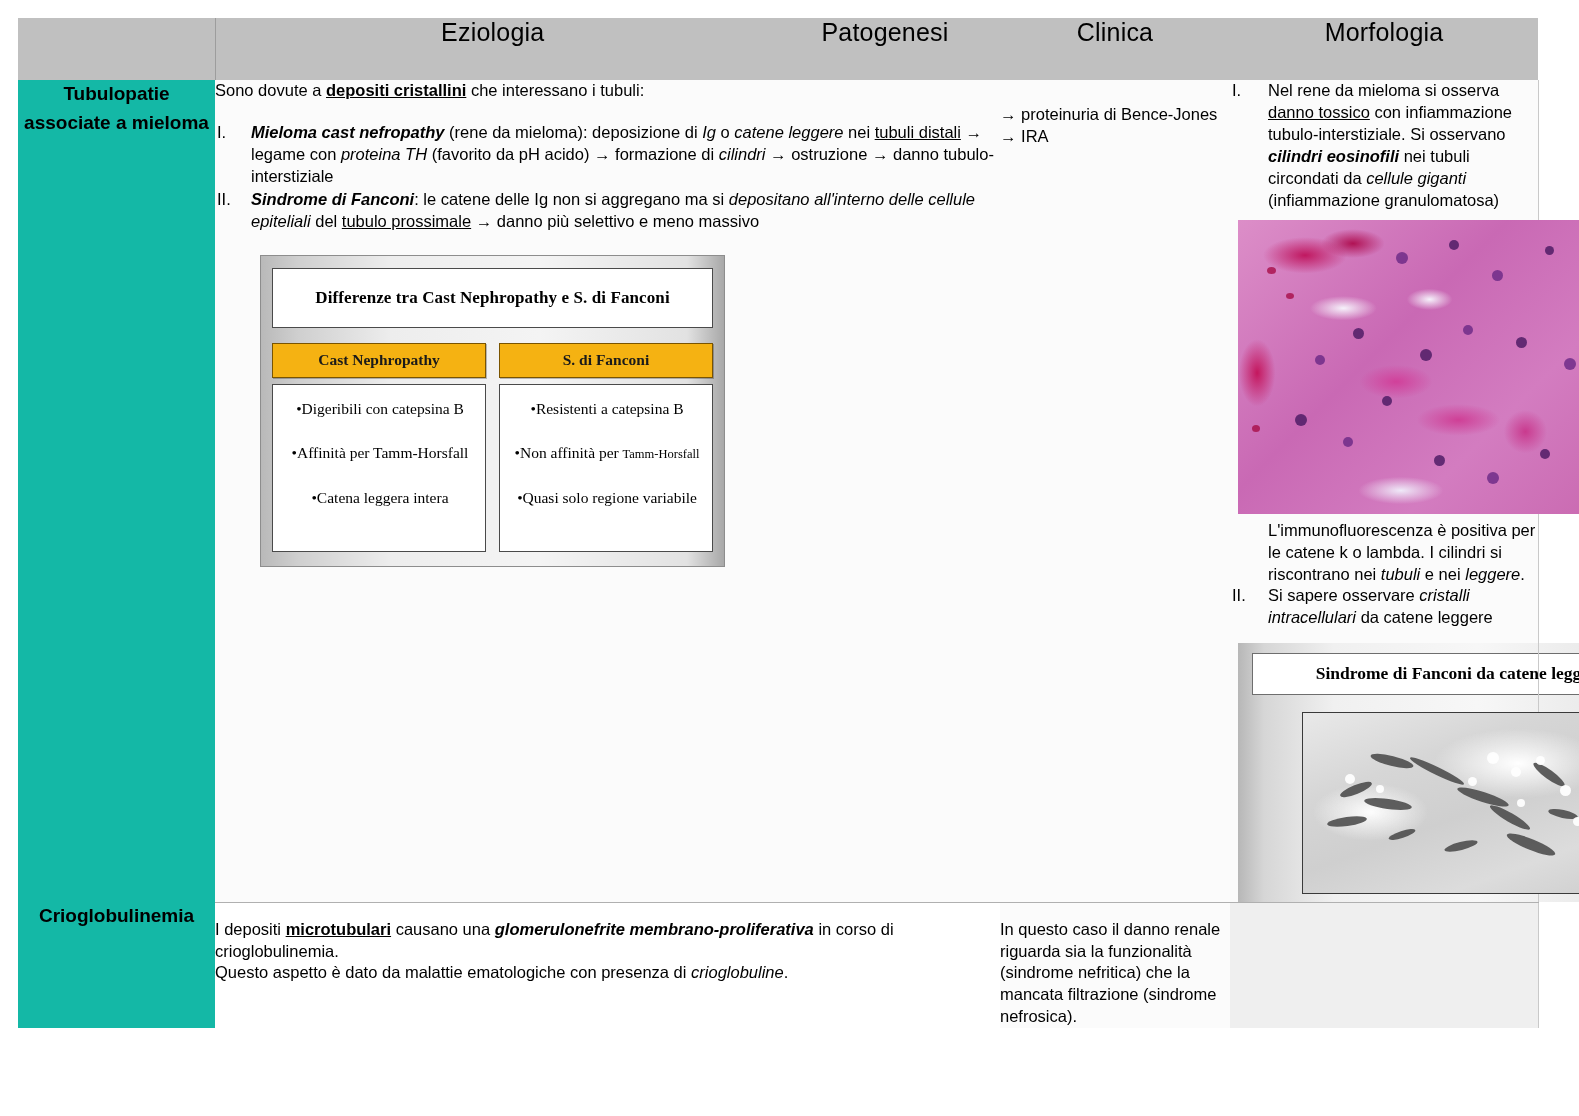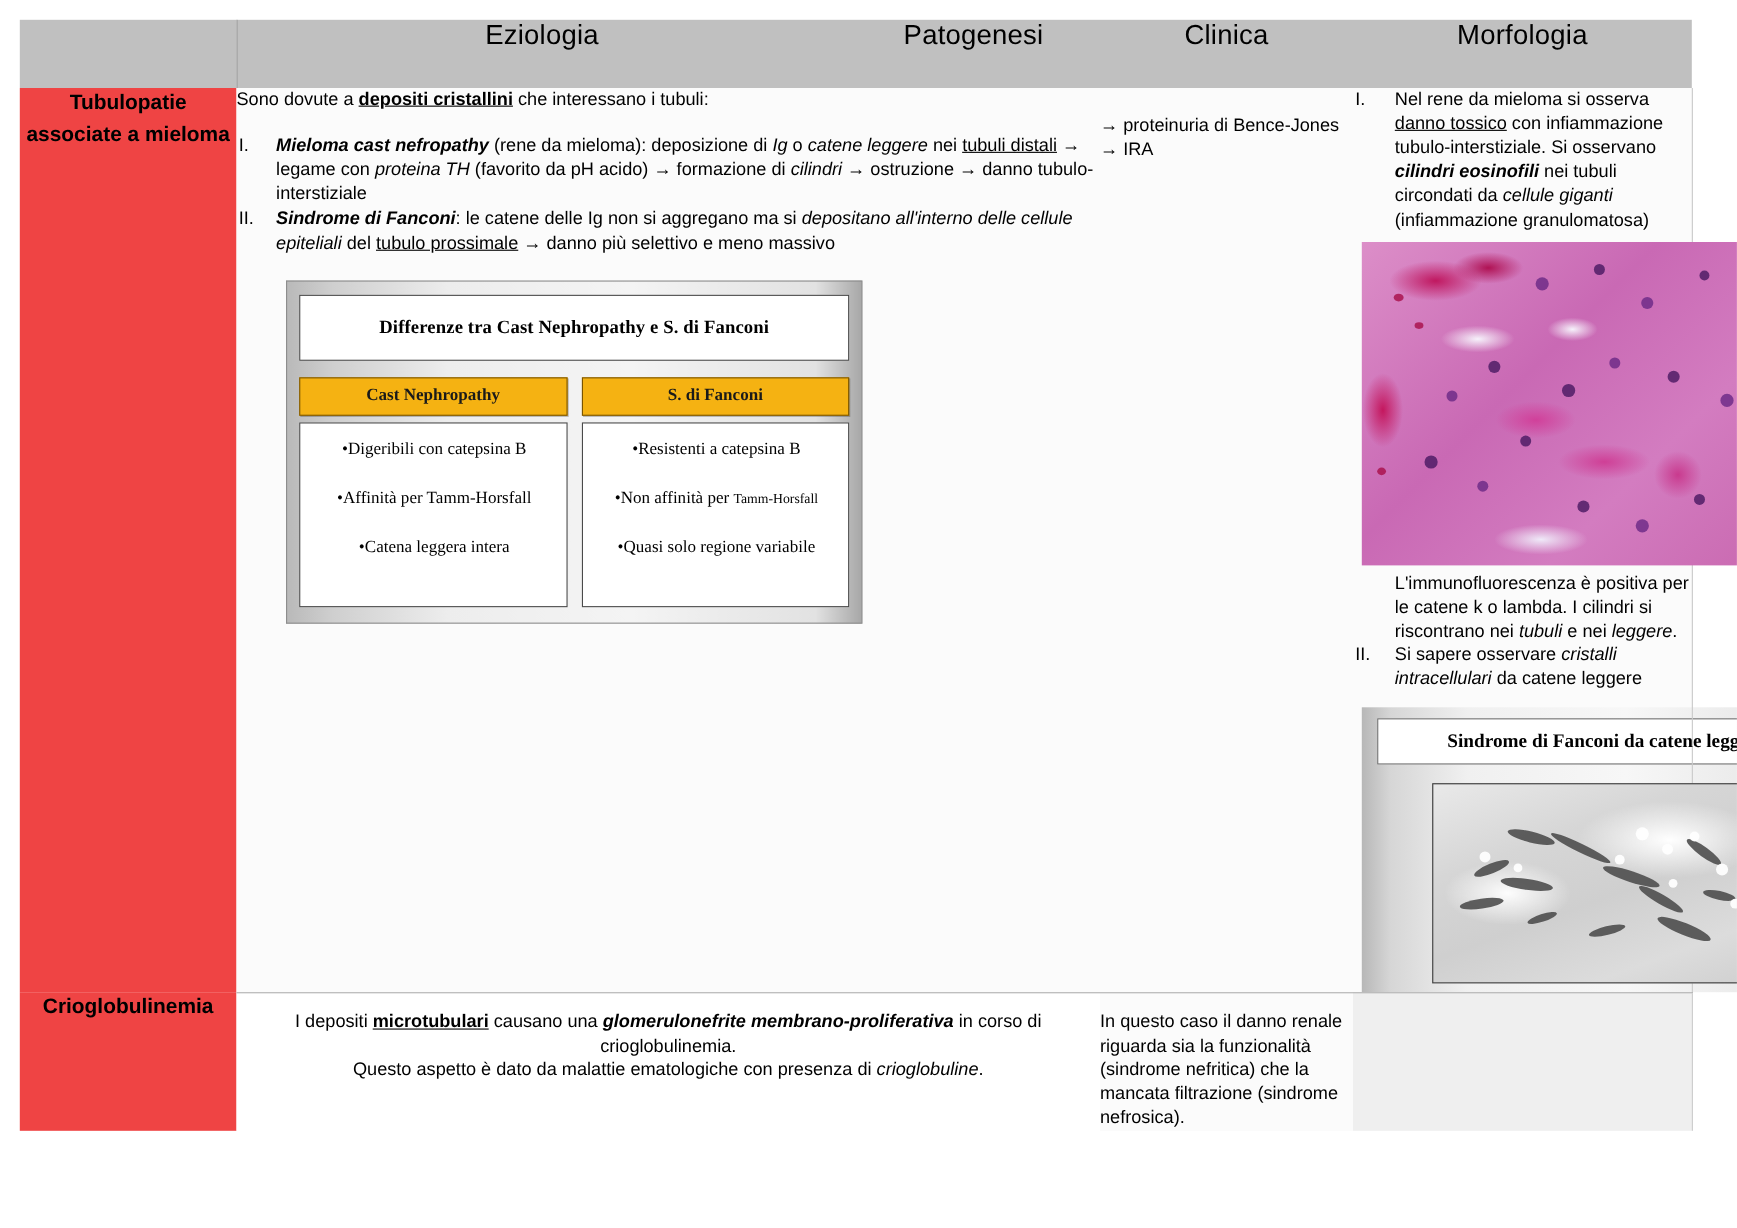--- a/index.html
+++ b/index.html
@@ -54,40 +54,40 @@
     font-size: 25px;
     letter-spacing: .2px;
     border-right: 1px solid #b2b2b2;
     border-bottom: 2px solid #3a3a3a;
   }
   .hdr.first { border-right: 1px solid #9d9d9d; }
   .hdr.last  { border-right: none; }
 
   
   .rowlabel {
-    background: #ef4444;
+    background: #14b8a6;
     text-align: center;
     vertical-align: middle;
     font-weight: bold;
     font-size: 19px;
     line-height: 1.5;
     border-right: 2px solid #3a3a3a;
     border-bottom: 1px solid #d0d0d0;
   }
   .cell {
     background: #fbfbfb;
     border-right: 1px solid #b8b8b8;
     border-bottom: 1px solid #c8c8c8;
     font-size: 16.5px;
     line-height: 1.33;
     padding: 8px 10px 10px 8px;
   }
   .cell.last { border-right: 1px solid #c9c9c9; }
   .cell.plain { background: #efefef; }
-  .cell.white { background: #ffffff; text-align: center; }
+  .cell.white { background: #ffffff; }
 
   .r1 .cell { border-bottom: 1px solid #b0b0b0; }
 
   
   p.t { margin: 0 0 0 0; }
   .bu { font-weight: bold; text-decoration: underline; }
   .b  { font-weight: bold; font-style: italic; }
   .i  { font-style: italic; }
   .u  { text-decoration: underline; }
   .bi { font-weight: bold; font-style: italic; }
@@ -105,21 +105,21 @@
     position: absolute;
     left: 2px; top: 0;
     width: 26px;
     text-align: left;
   }
 
   ol.roman.tight > li { padding-left: 38px; }
 
   
   .slide {
-    width: 524px;
+    width: 465px;
     margin: 22px 0 0 45px;
     background: #9c9c9c;
     background: linear-gradient(90deg,#b9b9b9 0%,#cfcfcf 8%,#ededed 28%,#f4f4f4 60%,#e2e2e2 92%,#a8a8a8 100%);
     border: 1px solid #8d8d8d;
     padding: 12px 11px 14px 11px;
     box-sizing: border-box;
     font-family: "Liberation Serif", serif;
   }
   .slide-title {
     background: #ffffff;

